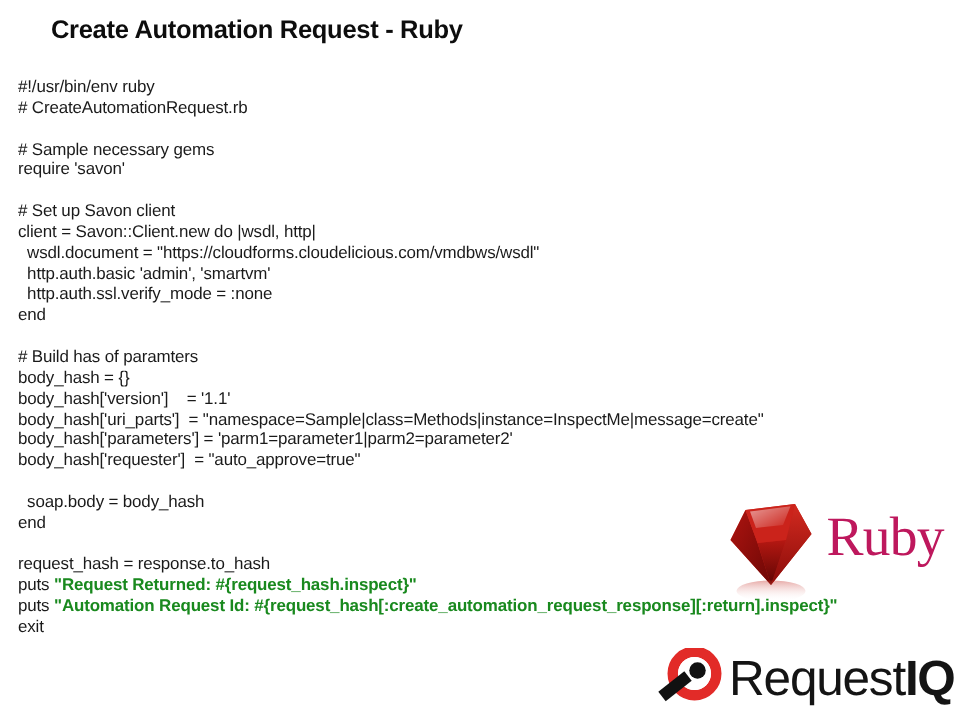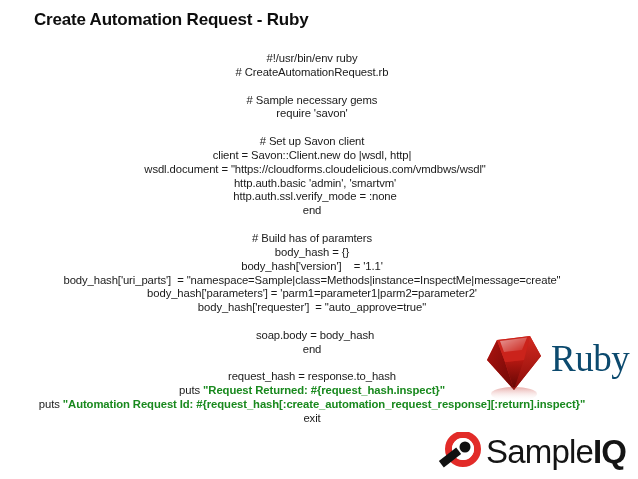--- a/index.html
+++ b/index.html
@@ -36,21 +36,20 @@
     width: 600px;
   }
   .code-line {
     font-family: "Liberation Sans", sans-serif;
     font-size: 11.3px;
     line-height: 13.85px;
     color: #1a1a1a;
     white-space: pre;
     letter-spacing: -0.1px;
     height: 13.85px;
-    text-align: center;
   }
   .code-line.blank {
     color: transparent;
   }
   .code-line .str-green {
     color: #19891e;
     font-weight: bold;
   }
 
   
@@ -67,21 +66,21 @@
     top: 2px;
     width: 62px;
     height: 70px;
   }
   #ruby-wordmark {
     position: absolute;
     left: 96px;
     top: 8px;
     font-family: "Liberation Serif", serif;
     font-size: 37px;
-    color: #0c4a6e;
+    color: #be185d;
     line-height: 1;
     letter-spacing: -0.5px;
     text-align: right;
   }
 
   
   #manageiq-logo {
     position: absolute;
     left: 438px;
     top: 430px;
@@ -201,15 +200,15 @@
       <circle cx="25" cy="17" r="14.5" fill="none" stroke="#e22b28" stroke-width="7"></circle>
 
       <circle cx="25" cy="17" r="11" fill="#ffffff"></circle>
 
       <circle cx="27" cy="15" r="5.5" fill="#111111"></circle>
 
       <rect x="1" y="21.5" width="22" height="8" transform="rotate(-38 12 25.5)" fill="#111111"></rect>
     </svg>
   </div>
   <div id="miq-wordmark">
-    <span>Sample</span><span class="miq-bold">IQ</span>
+    <span>Request</span><span class="miq-bold">IQ</span>
   </div>
 </div>
 
 </body></html>

